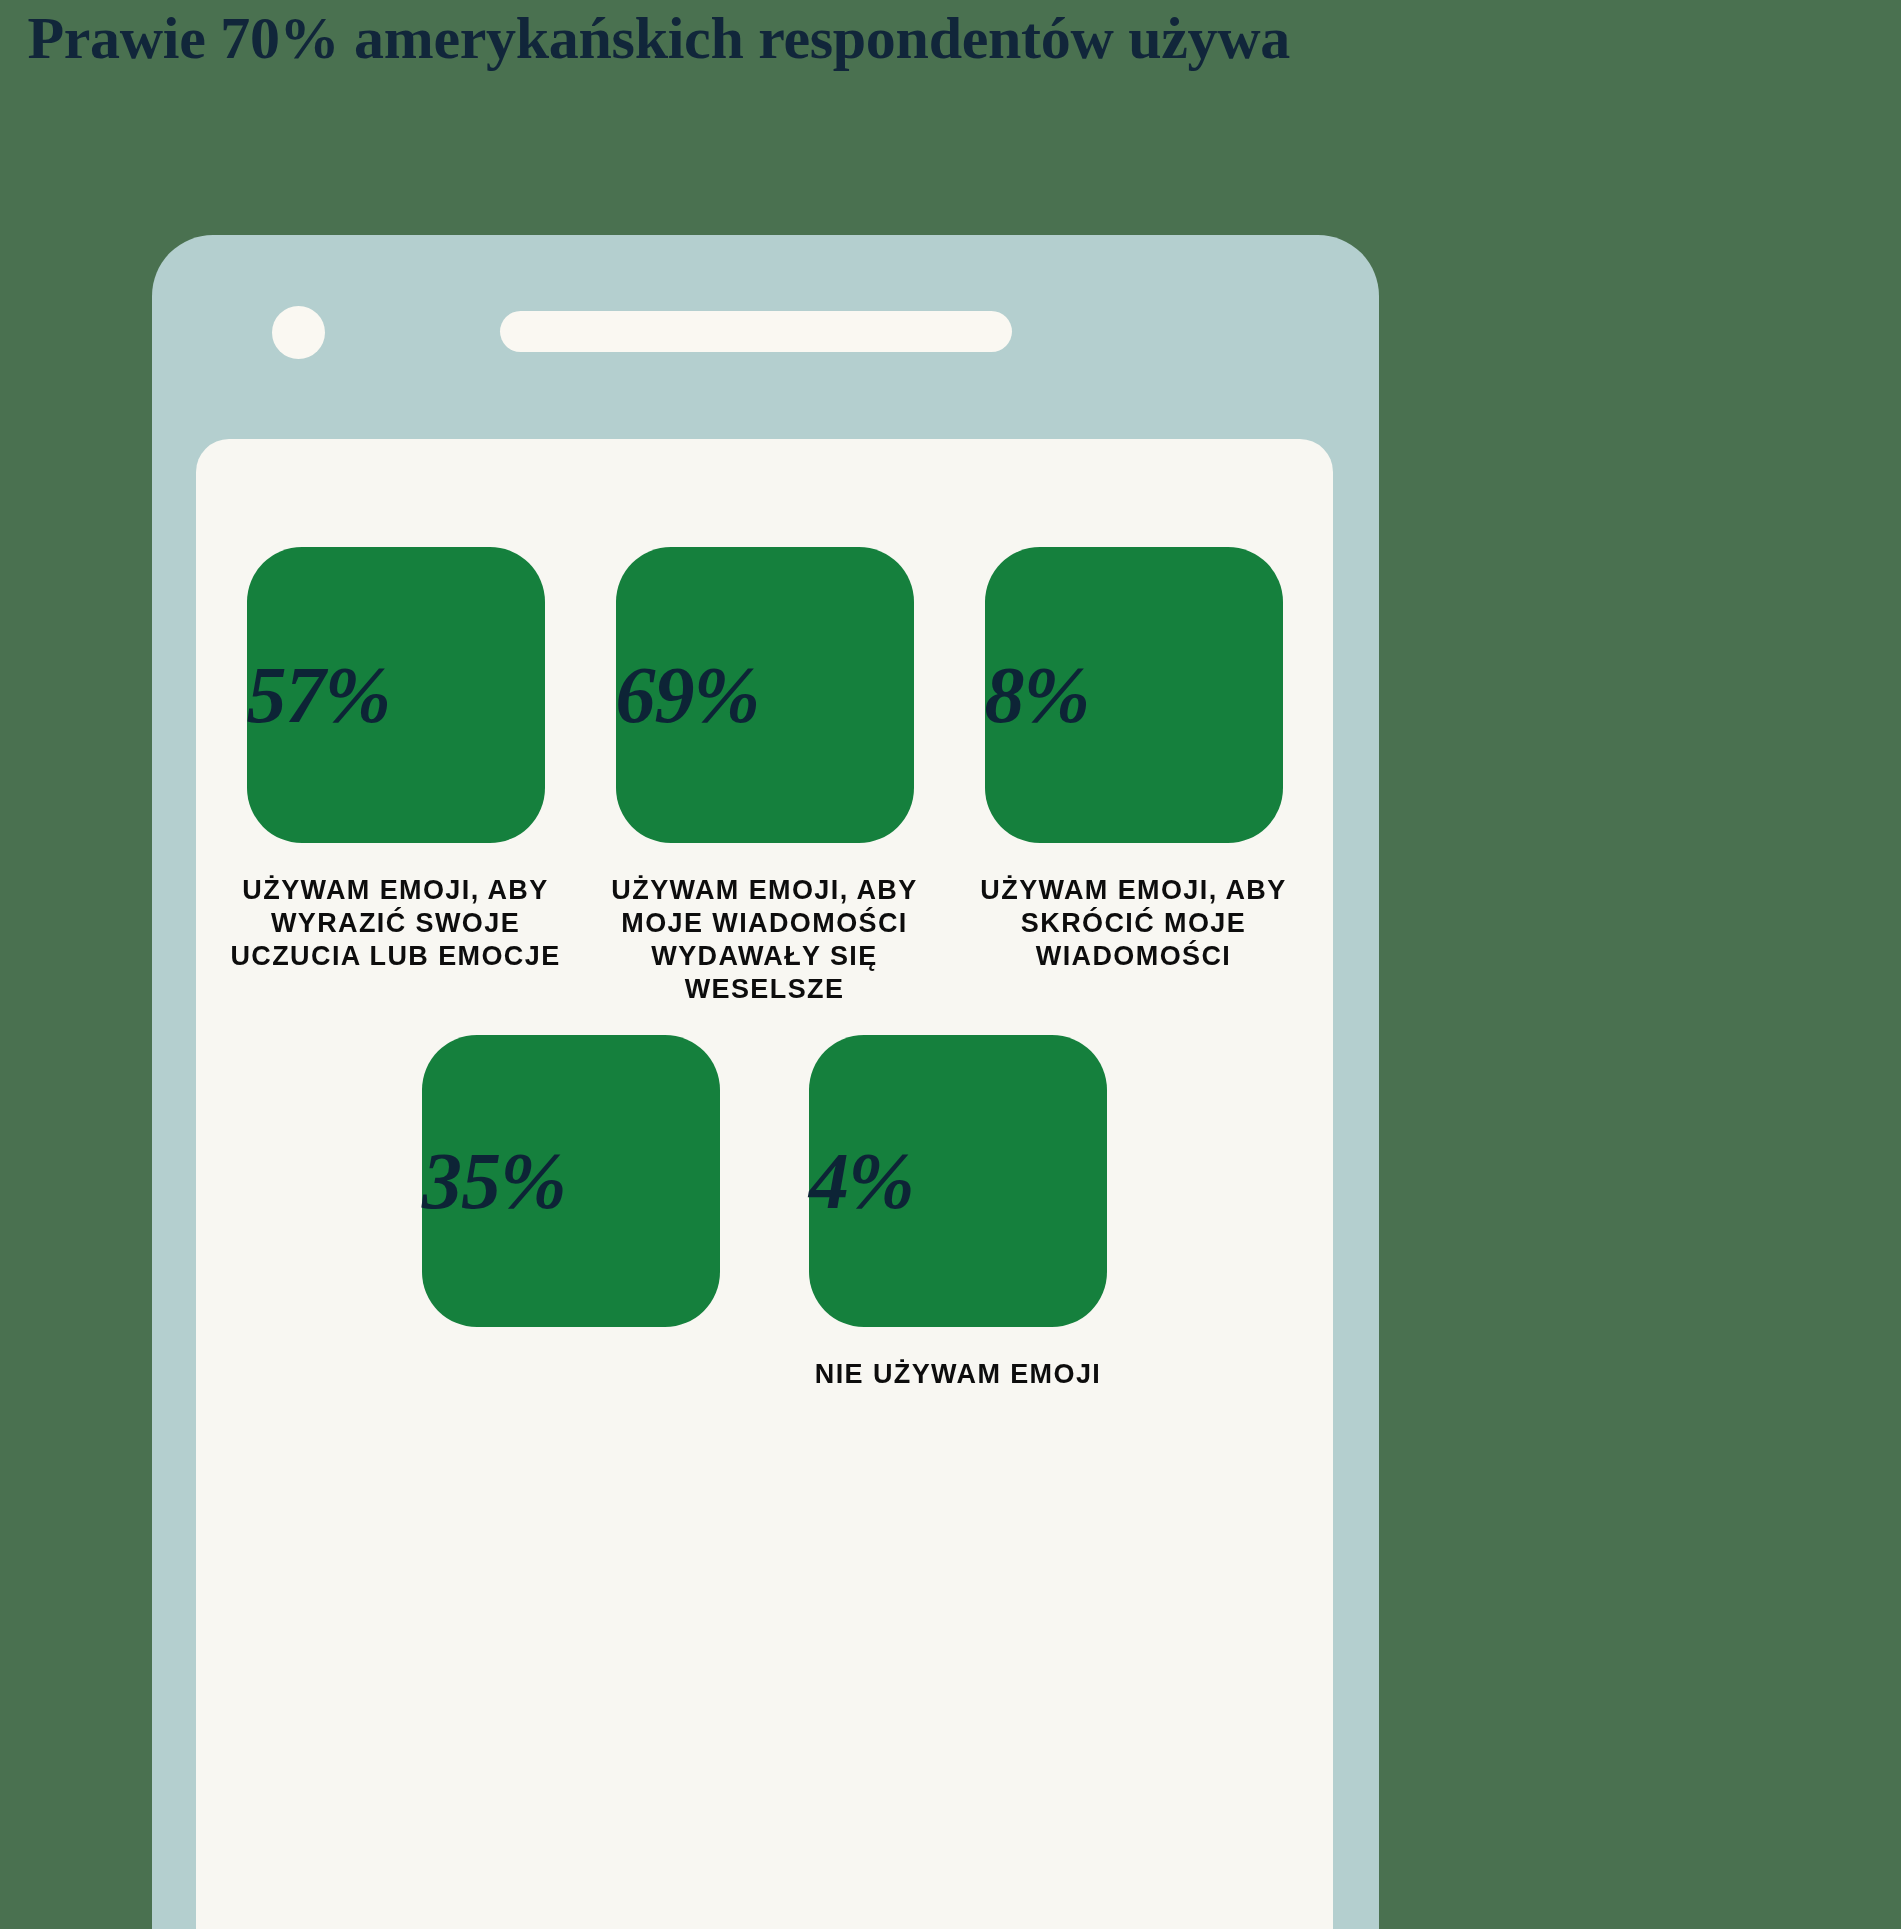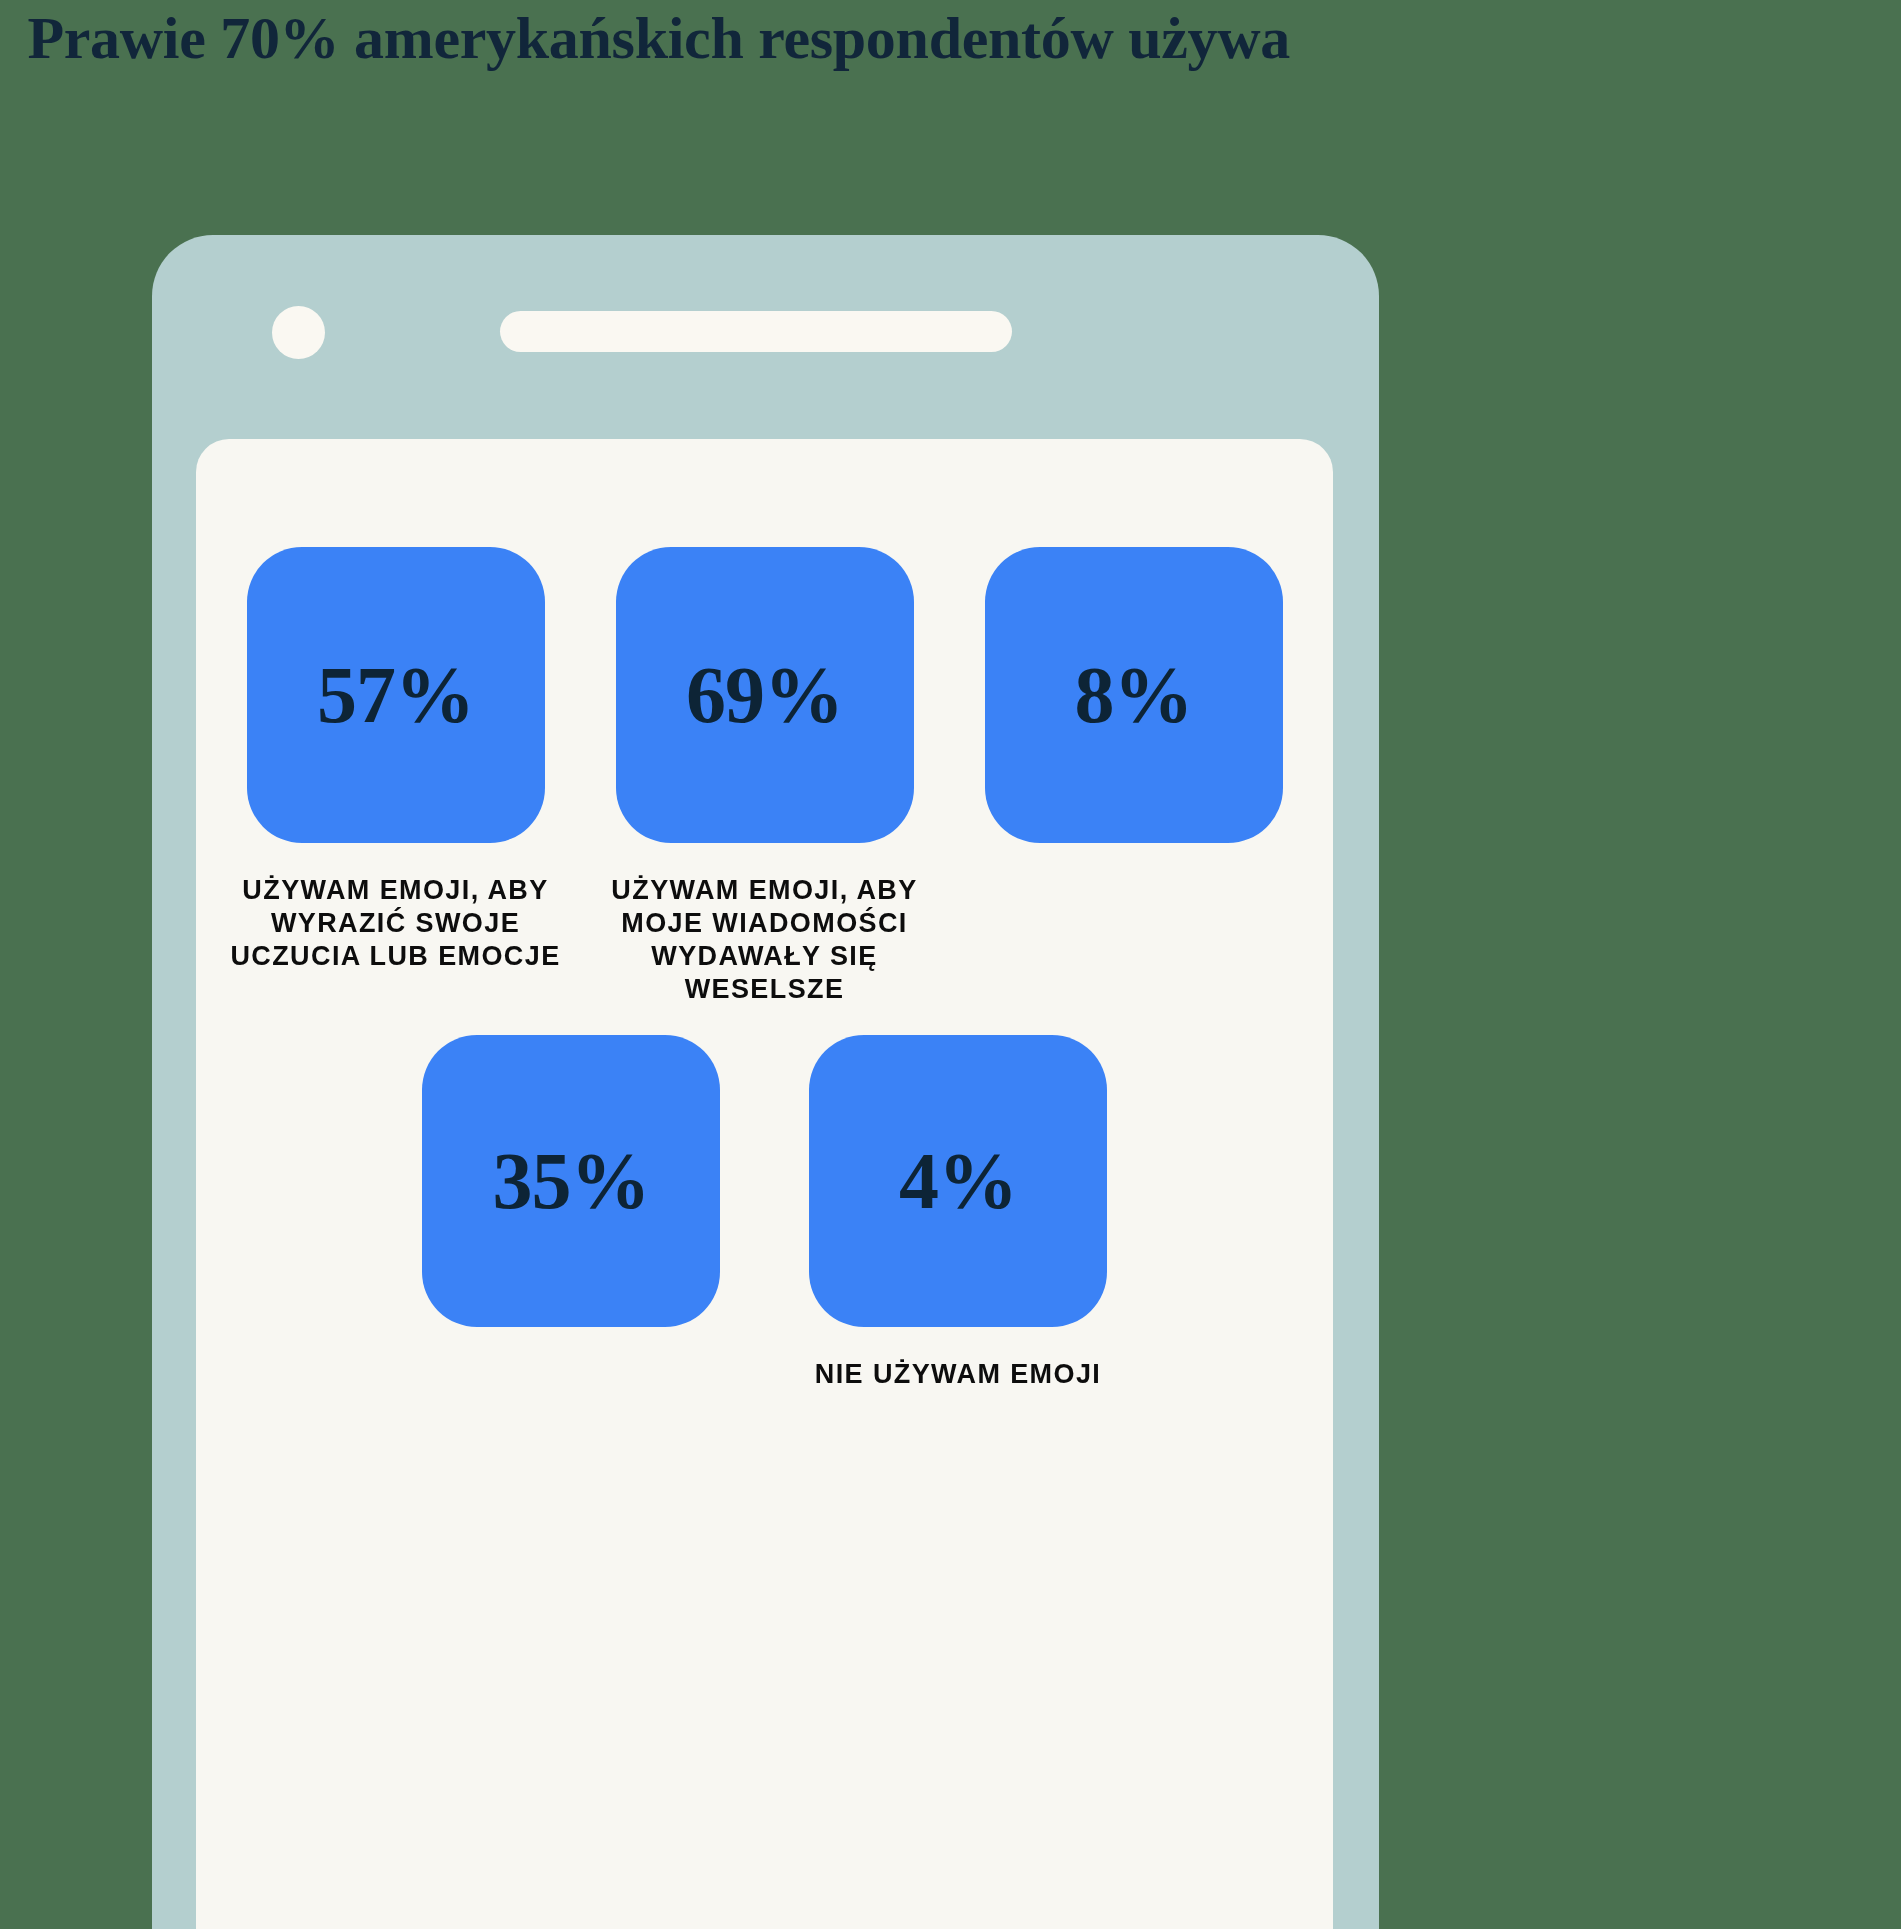--- a/index.html
+++ b/index.html
@@ -88,25 +88,26 @@
   .stat-cell {
     width: 298px;
     display: flex;
     flex-direction: column;
     align-items: center;
   }
 
   .tile {
     width: 298px;
     height: 296px;
-    background: #3b82f6;
+    background: #15803d;
     border-radius: 55px;
     display: flex;
     align-items: center;
-    justify-content: center;
+    justify-content: flex-start;
+    font-style: italic;
   }
   .tile.small {
     width: 298px;
     height: 292px;
   }
   .tile-value {
     font-family: "Liberation Serif", serif;
     font-weight: bold;
     font-size: 80px;
     color: #0d2436;
@@ -156,20 +157,21 @@
           <div class="tile">
             <span class="tile-value">69%</span>
           </div>
           <div class="stat-label">UŻYWAM EMOJI, ABY MOJE WIADOMOŚCI WYDAWAŁY SIĘ WESELSZE</div>
         </div>
 
         <div class="stat-cell">
           <div class="tile">
             <span class="tile-value">8%</span>
           </div>
+          <div class="stat-label">UŻYWAM EMOJI, ABY SKRÓCIĆ MOJE WIADOMOŚCI</div>
         </div>
 
       </div>
 
       <div class="stat-row row-2">
 
         <div class="stat-cell">
           <div class="tile small">
             <span class="tile-value">35%</span>
           </div>

